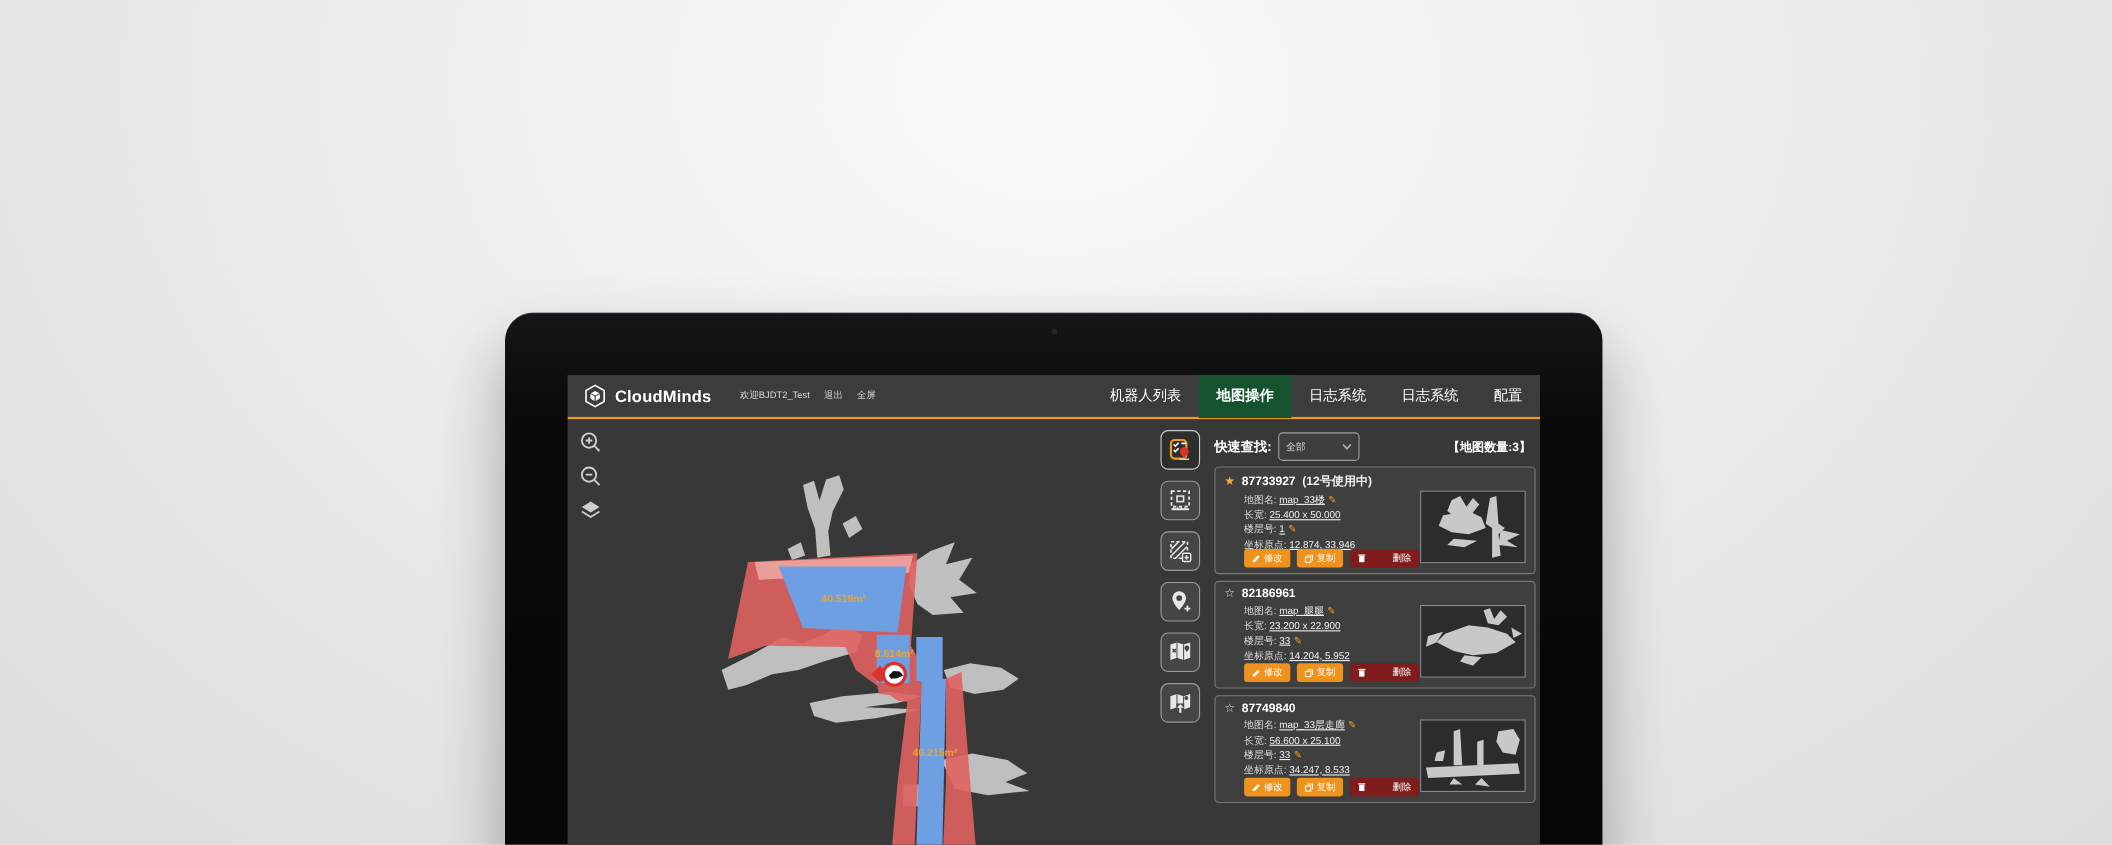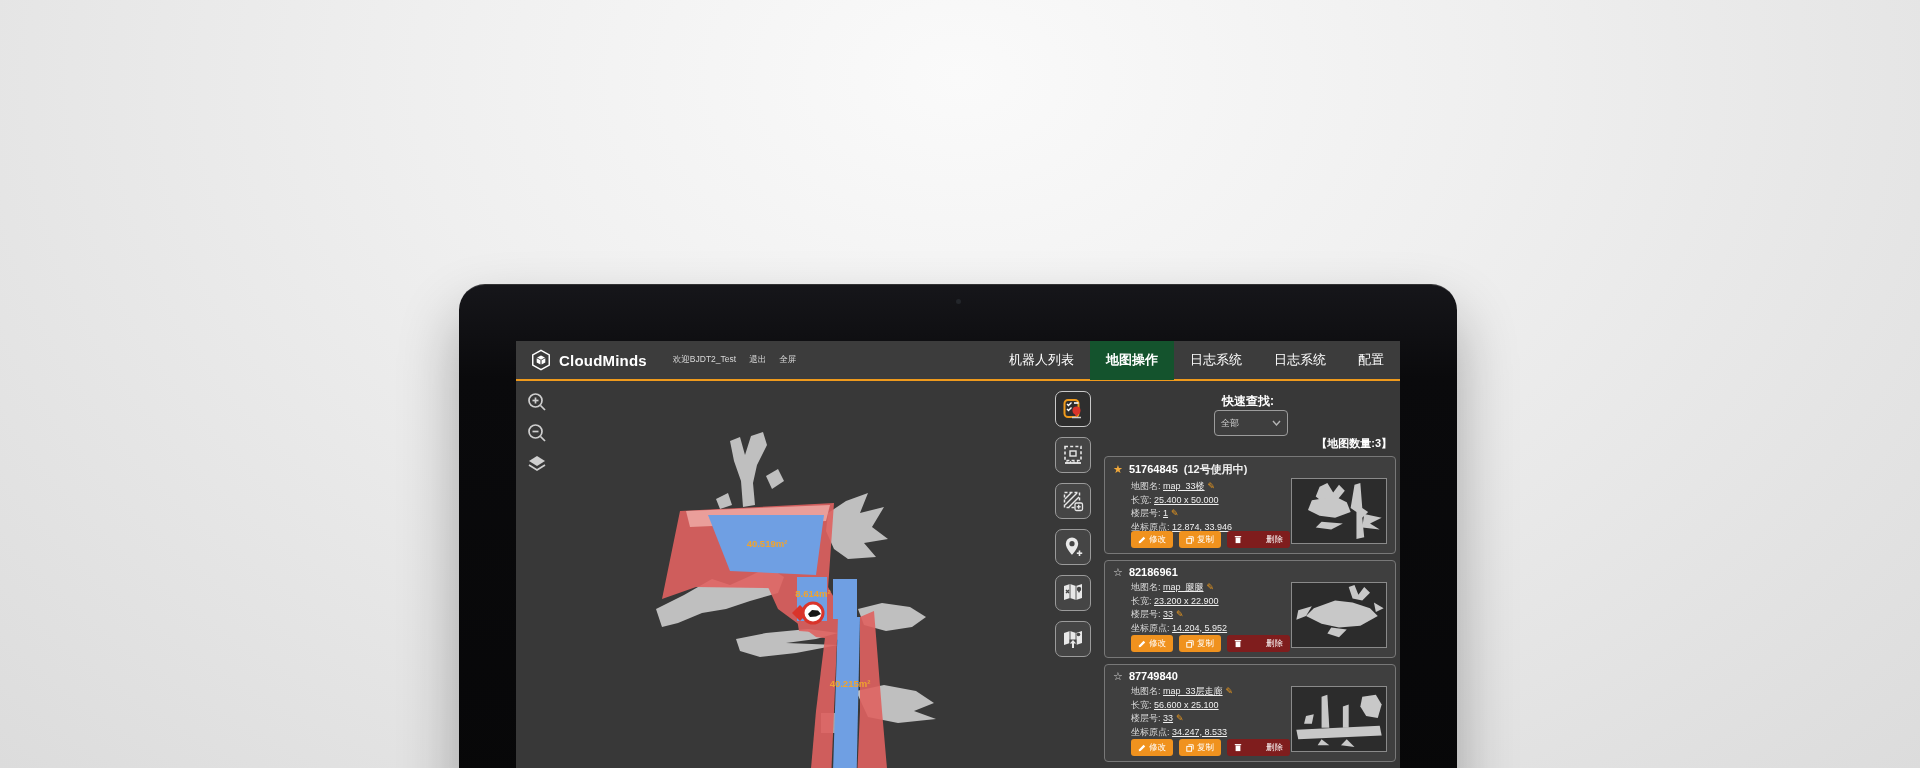--- a/index.html
+++ b/index.html
@@ -45,21 +45,21 @@
   .area-label { font-size:9.5px; font-weight:bold; fill:#f0a42f; text-anchor:middle; }
 
   
   .side-toolbar { position:absolute; left:539px; top:10px; display:flex; flex-direction:column; gap:10px; z-index:6; }
   .tool-btn { width:36px; height:36px; background:#454545; border:1px solid #9b9b9b; border-radius:7px;
     display:flex; align-items:center; justify-content:center; cursor:pointer; }
   .tool-btn.active { background:#2e2e2e; border-color:#c9c9c9; }
 
   
   .panel { position:absolute; left:579px; top:0; width:305px; height:422px; }
-  .panel-head { display:flex; align-items:center; margin:12px 8px 5px 9px;flex-direction:column; }
+  .panel-head { display:flex; align-items:center; margin:12px 8px 5px 9px; }
   .ph-label { font-size:12px; font-weight:bold; color:#fff; white-space:nowrap; }
   .select { width:74px; height:18px; margin-left:6px; background:#3e3e3e; border:1px solid #9c9c9c;
     border-radius:4px; display:flex; align-items:center; padding:12px 6px; cursor:pointer; }
   .select-value { font-size:9px; color:#cfcfcf; flex:1; }
   .map-count { margin-left:auto; font-size:11px; font-weight:bold; color:#fff; white-space:nowrap; }
 
   
   .card { position:relative; width:292px; height:98px; margin:0 0 6px 9px; background:#3f3f3f;
     border:1px solid #787878; border-radius:4px; padding:5px 8px 4px 8px; }
   .card-title { display:flex; align-items:baseline; gap:6px; }
@@ -251,21 +251,21 @@
             <svg width="9" height="6" viewBox="0 0 9 6">
               <polyline points="1,1 4.5,5 8,1" fill="none" stroke="#b5b5b5" stroke-width="1.4"></polyline>
             </svg>
           </div>
           <span class="map-count">【地图数量:3】</span>
         </div>
 
         <div class="card">
           <div class="card-title">
             <span class="star on">★</span>
-            <span class="card-id">51764845</span>
+            <span class="card-id">87733927</span>
             <span class="card-status">(12号使用中)</span>
           </div>
           <div class="fields">
             <div class="frow"><span>地图名:</span> <span class="fv">map_33楼</span><span class="pencil">✎</span></div>
             <div class="frow"><span>长宽:</span> <span class="fv">25.400 x 50.000</span></div>
             <div class="frow"><span>楼层号:</span> <span class="fv">1</span><span class="pencil">✎</span></div>
             <div class="frow"><span>坐标原点:</span> <span class="fv">12.874, 33.946</span></div>
           </div>
           <svg class="thumb" viewBox="0 0 96 66">
             <g fill="#c8c8c8">

